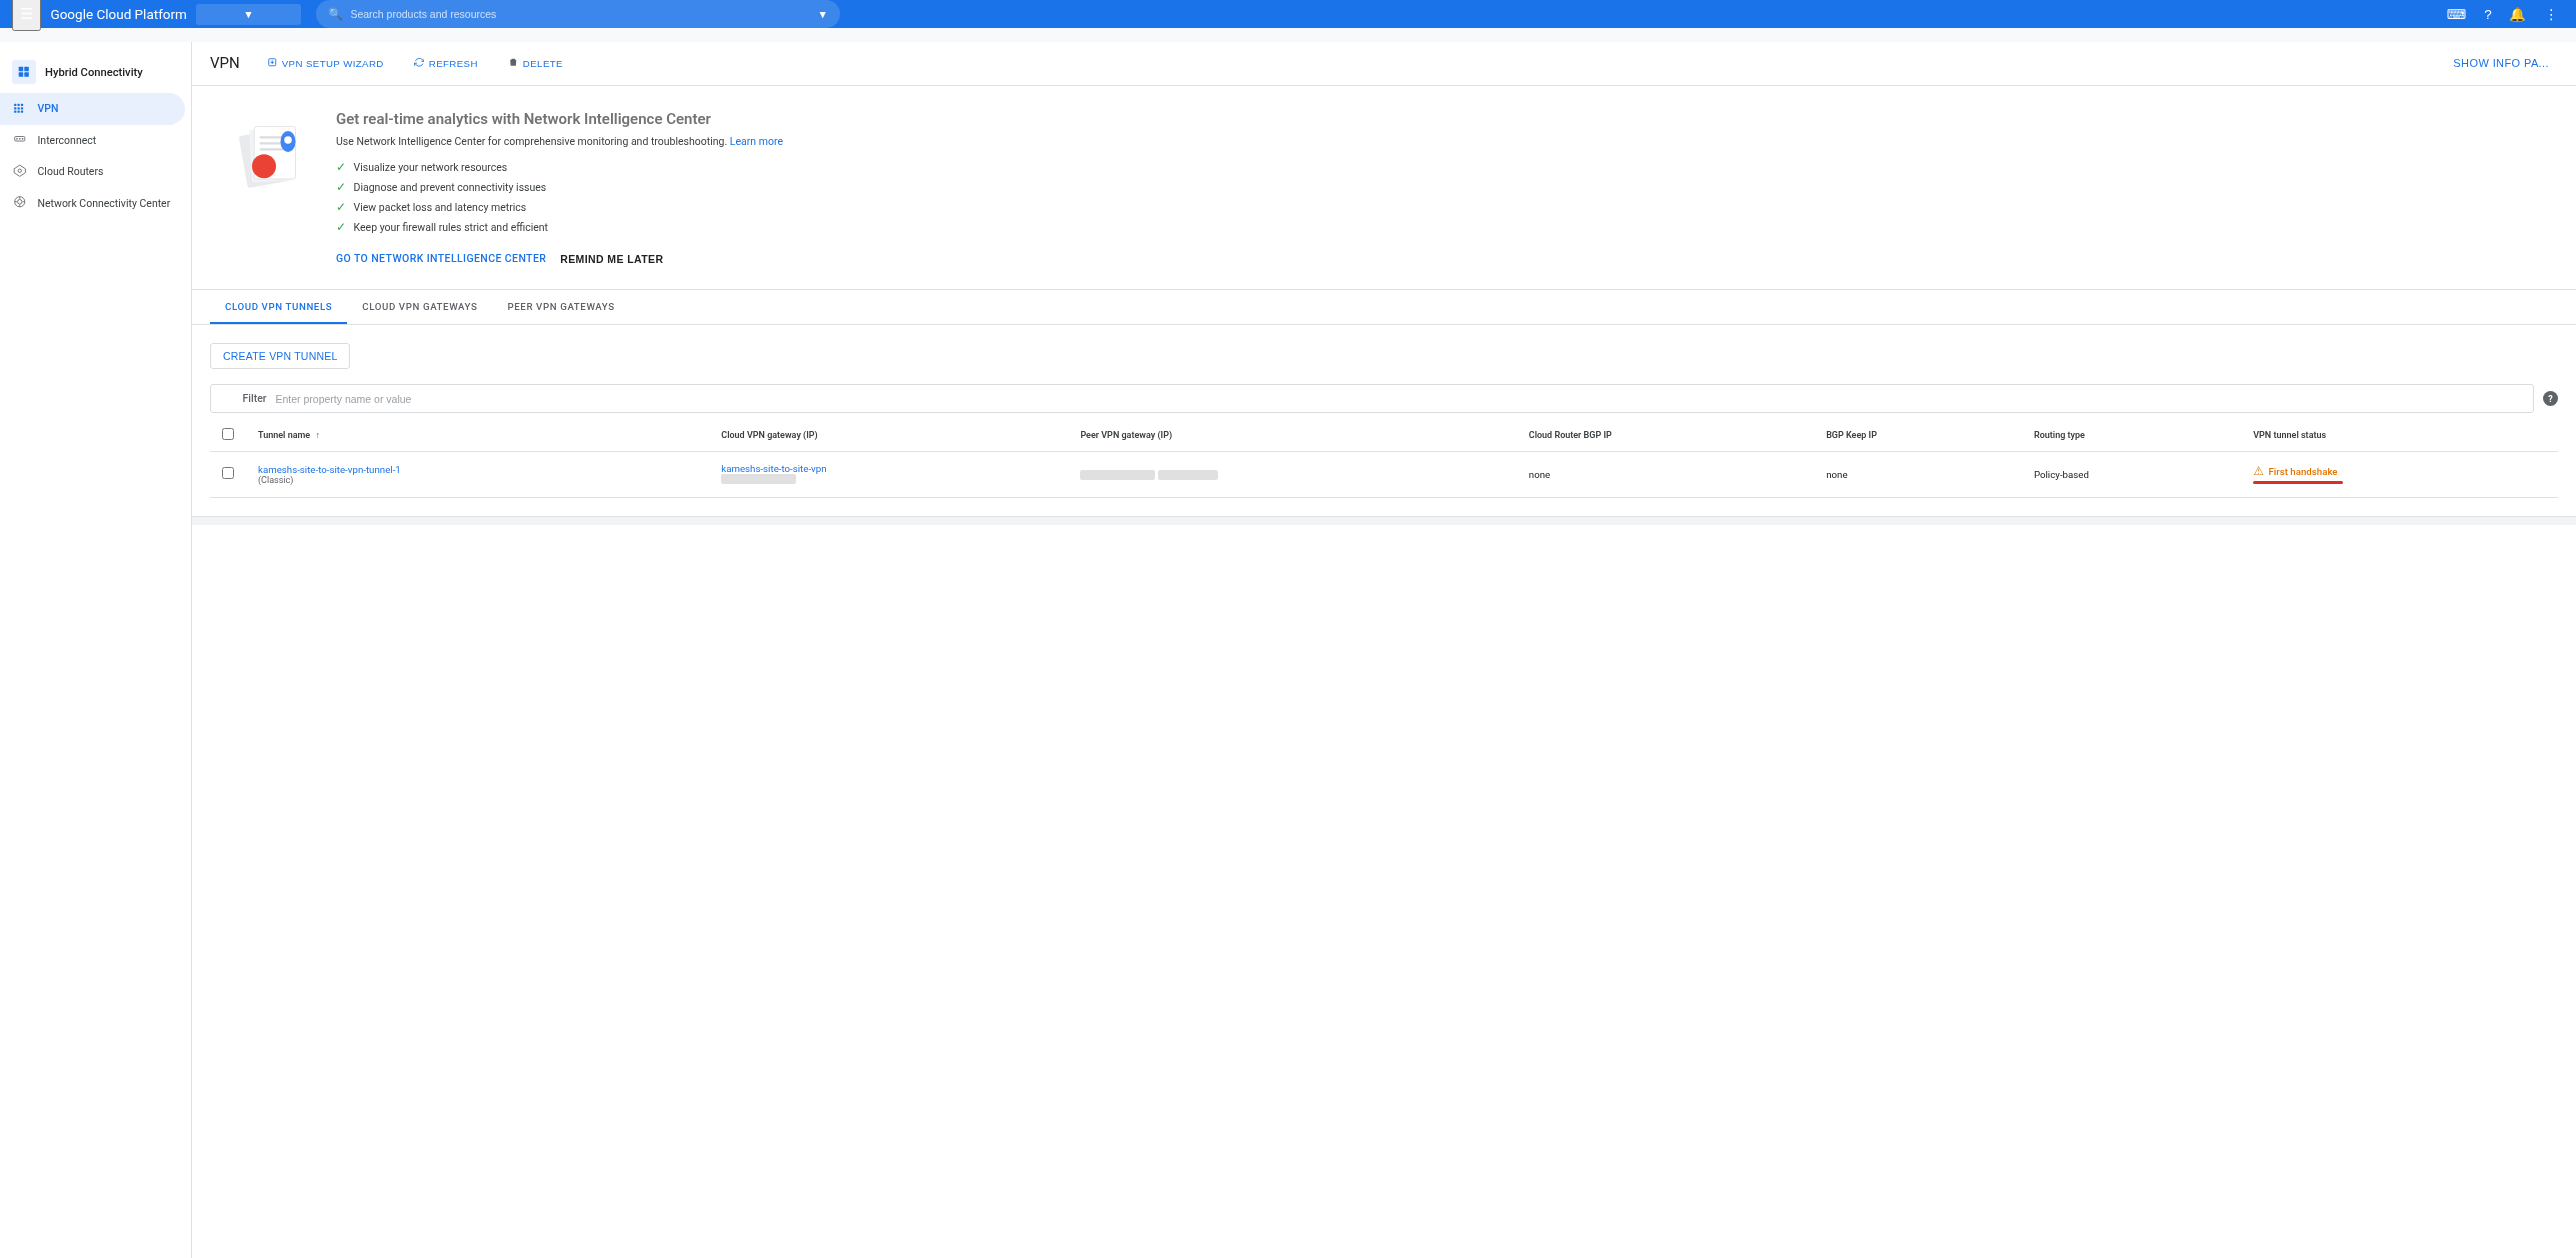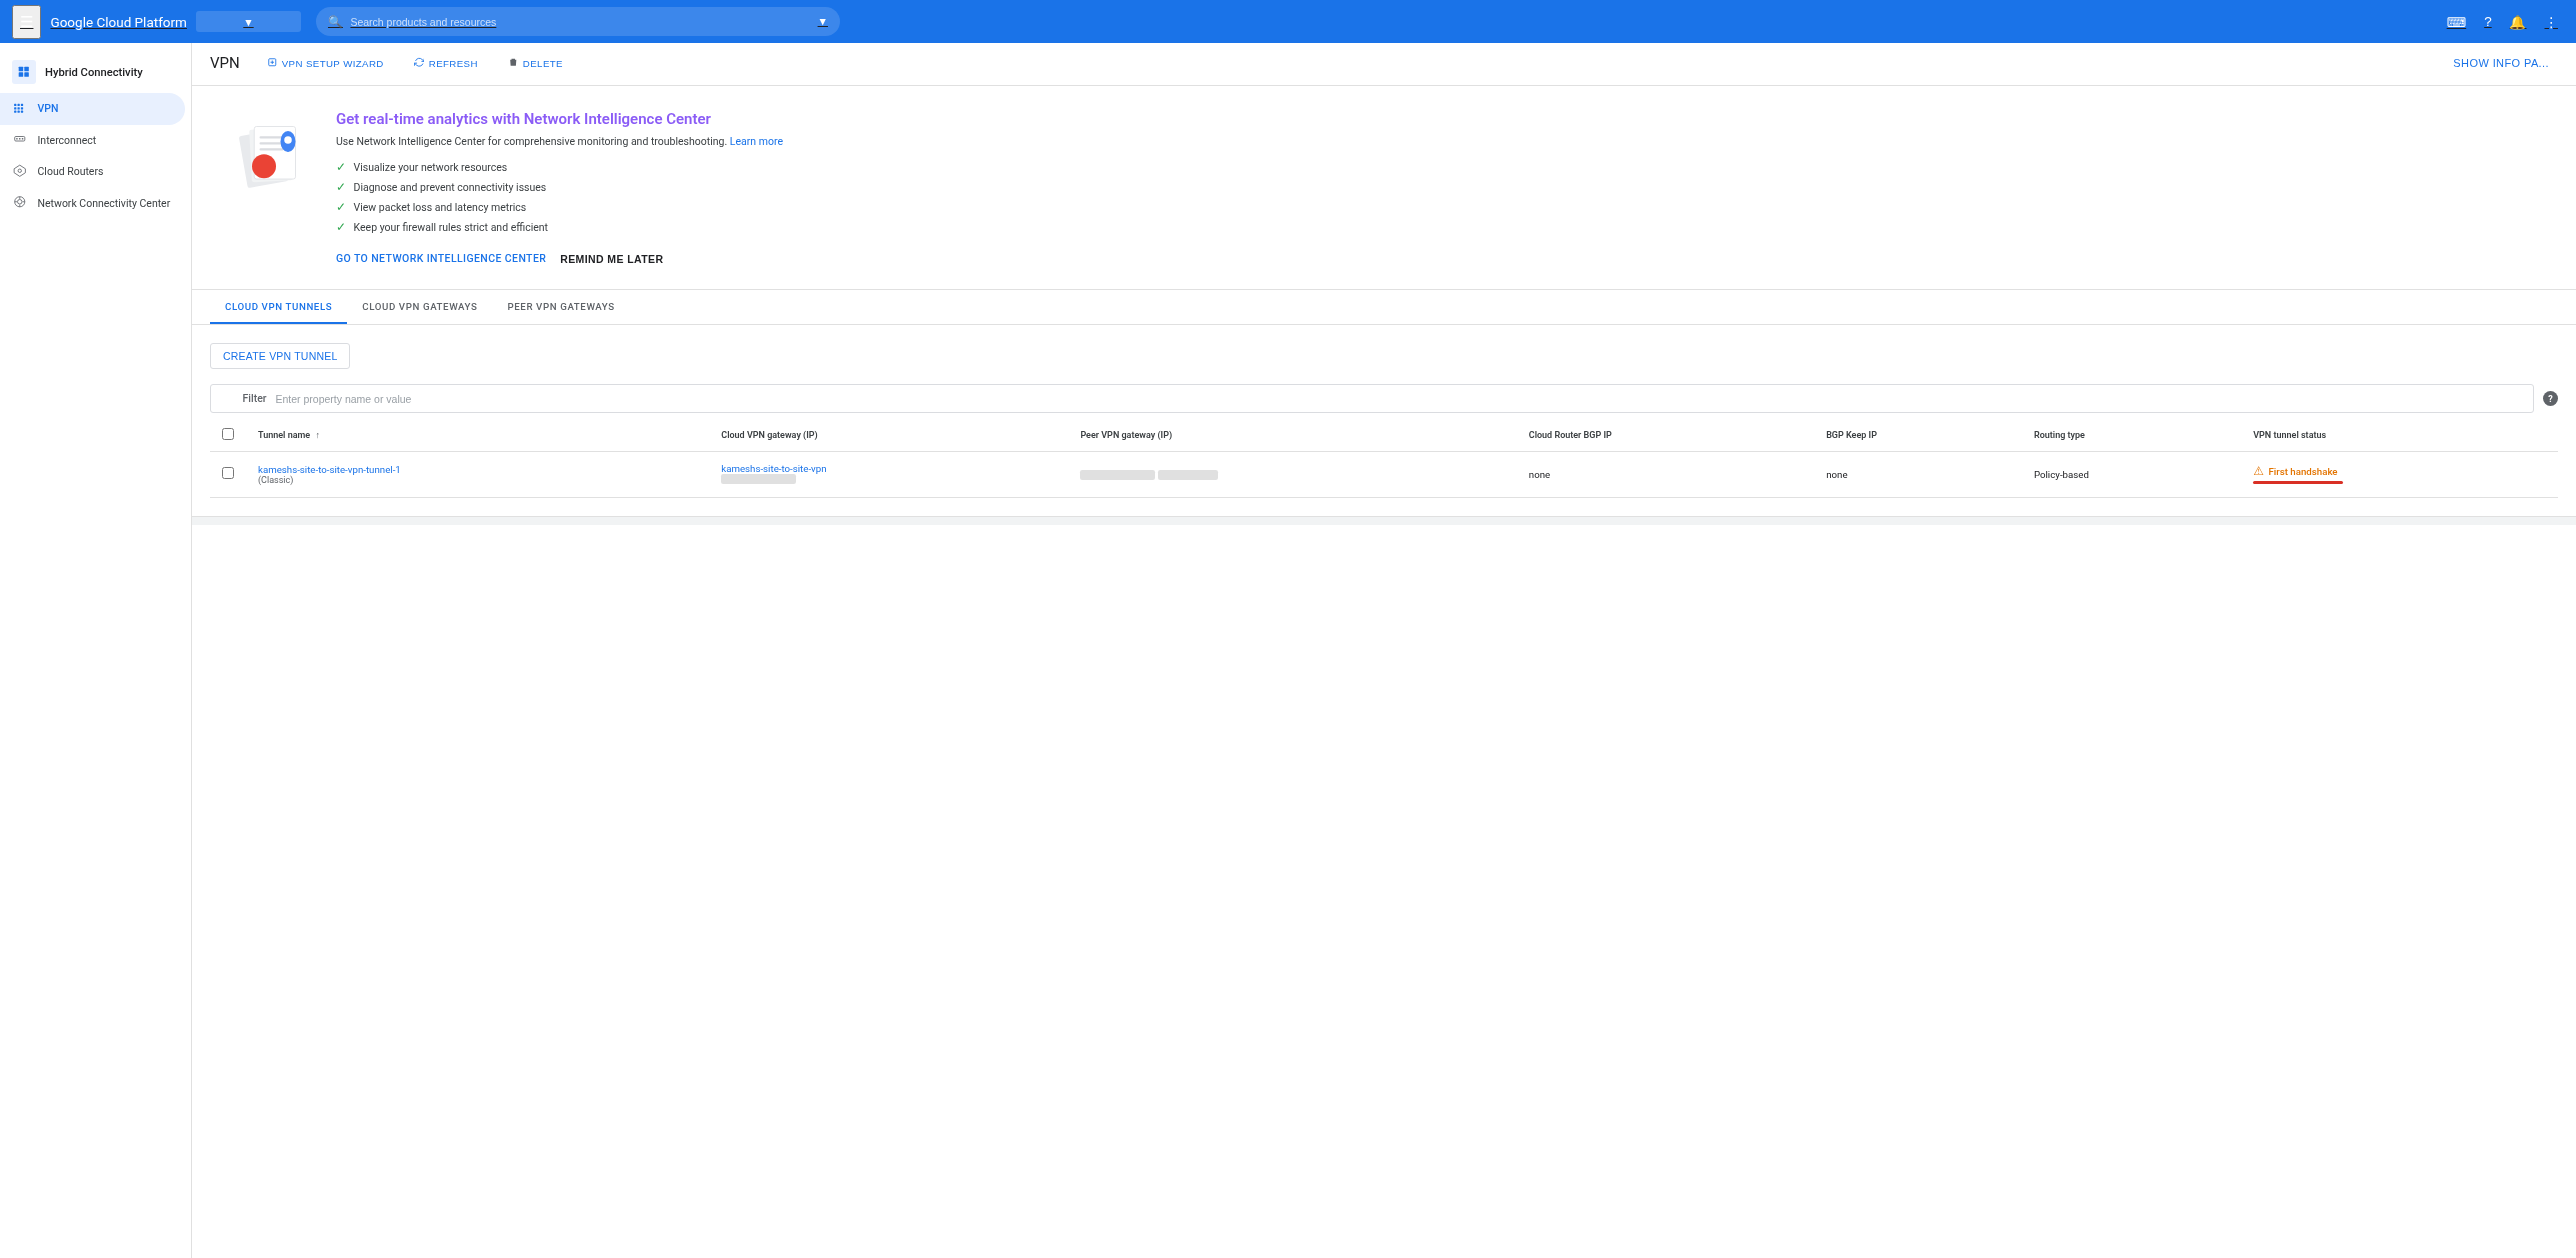--- a/index.html
+++ b/index.html
@@ -3,27 +3,26 @@
   <meta charset="utf-8">
   <style>
     * { margin: 0; padding: 0; box-sizing: border-box; }
     body { font-family: 'Roboto', Arial, sans-serif; font-size: 10.5px; color: #202124; background: #f8f9fa; overflow-x: hidden; }
 
     
     .top-nav {
       display: flex;
       align-items: center;
       background: #1a73e8;
-      height: 43px;
+      height: 28px;
       padding: 0 12px;
       gap: 9px;
       position: fixed;
       top: 0; left: 0; right: 0;
       z-index: 100;
-      text-decoration: underline;
     }
     .top-nav .hamburger {
       color: #fff;
       font-size: 15px;
       cursor: pointer;
       padding: 6px;
     }
     .top-nav .brand {
       color: #fff;
       font-size: 13.5px;
@@ -173,21 +172,21 @@
       border-bottom: 0.7px solid #e0e0e0;
       background: #fff;
     }
     .promo-graphic {
       width: 90px;
       height: 90px;
       flex-shrink: 0;
       position: relative;
     }
     .promo-content { flex: 1; }
-    .promo-content h2 { font-size: 15px; font-weight: 600; margin-bottom: 7.5px; color: #8b5cf6; }
+    .promo-content h2 { font-size: 15px; font-weight: 600; margin-bottom: 7.5px; color: #737373; }
     .promo-content .subtitle { color: #3c4043; font-size: 10.5px; margin-bottom: 12px; }
     .promo-content .subtitle a { color: #1a73e8; text-decoration: none; }
     .feature-list { list-style: none; margin-bottom: 18px; }
     .feature-list li {
       display: flex;
       align-items: center;
       gap: 7.5px;
       font-size: 10.5px;
       color: #3c4043;
       margin-bottom: 6px;

